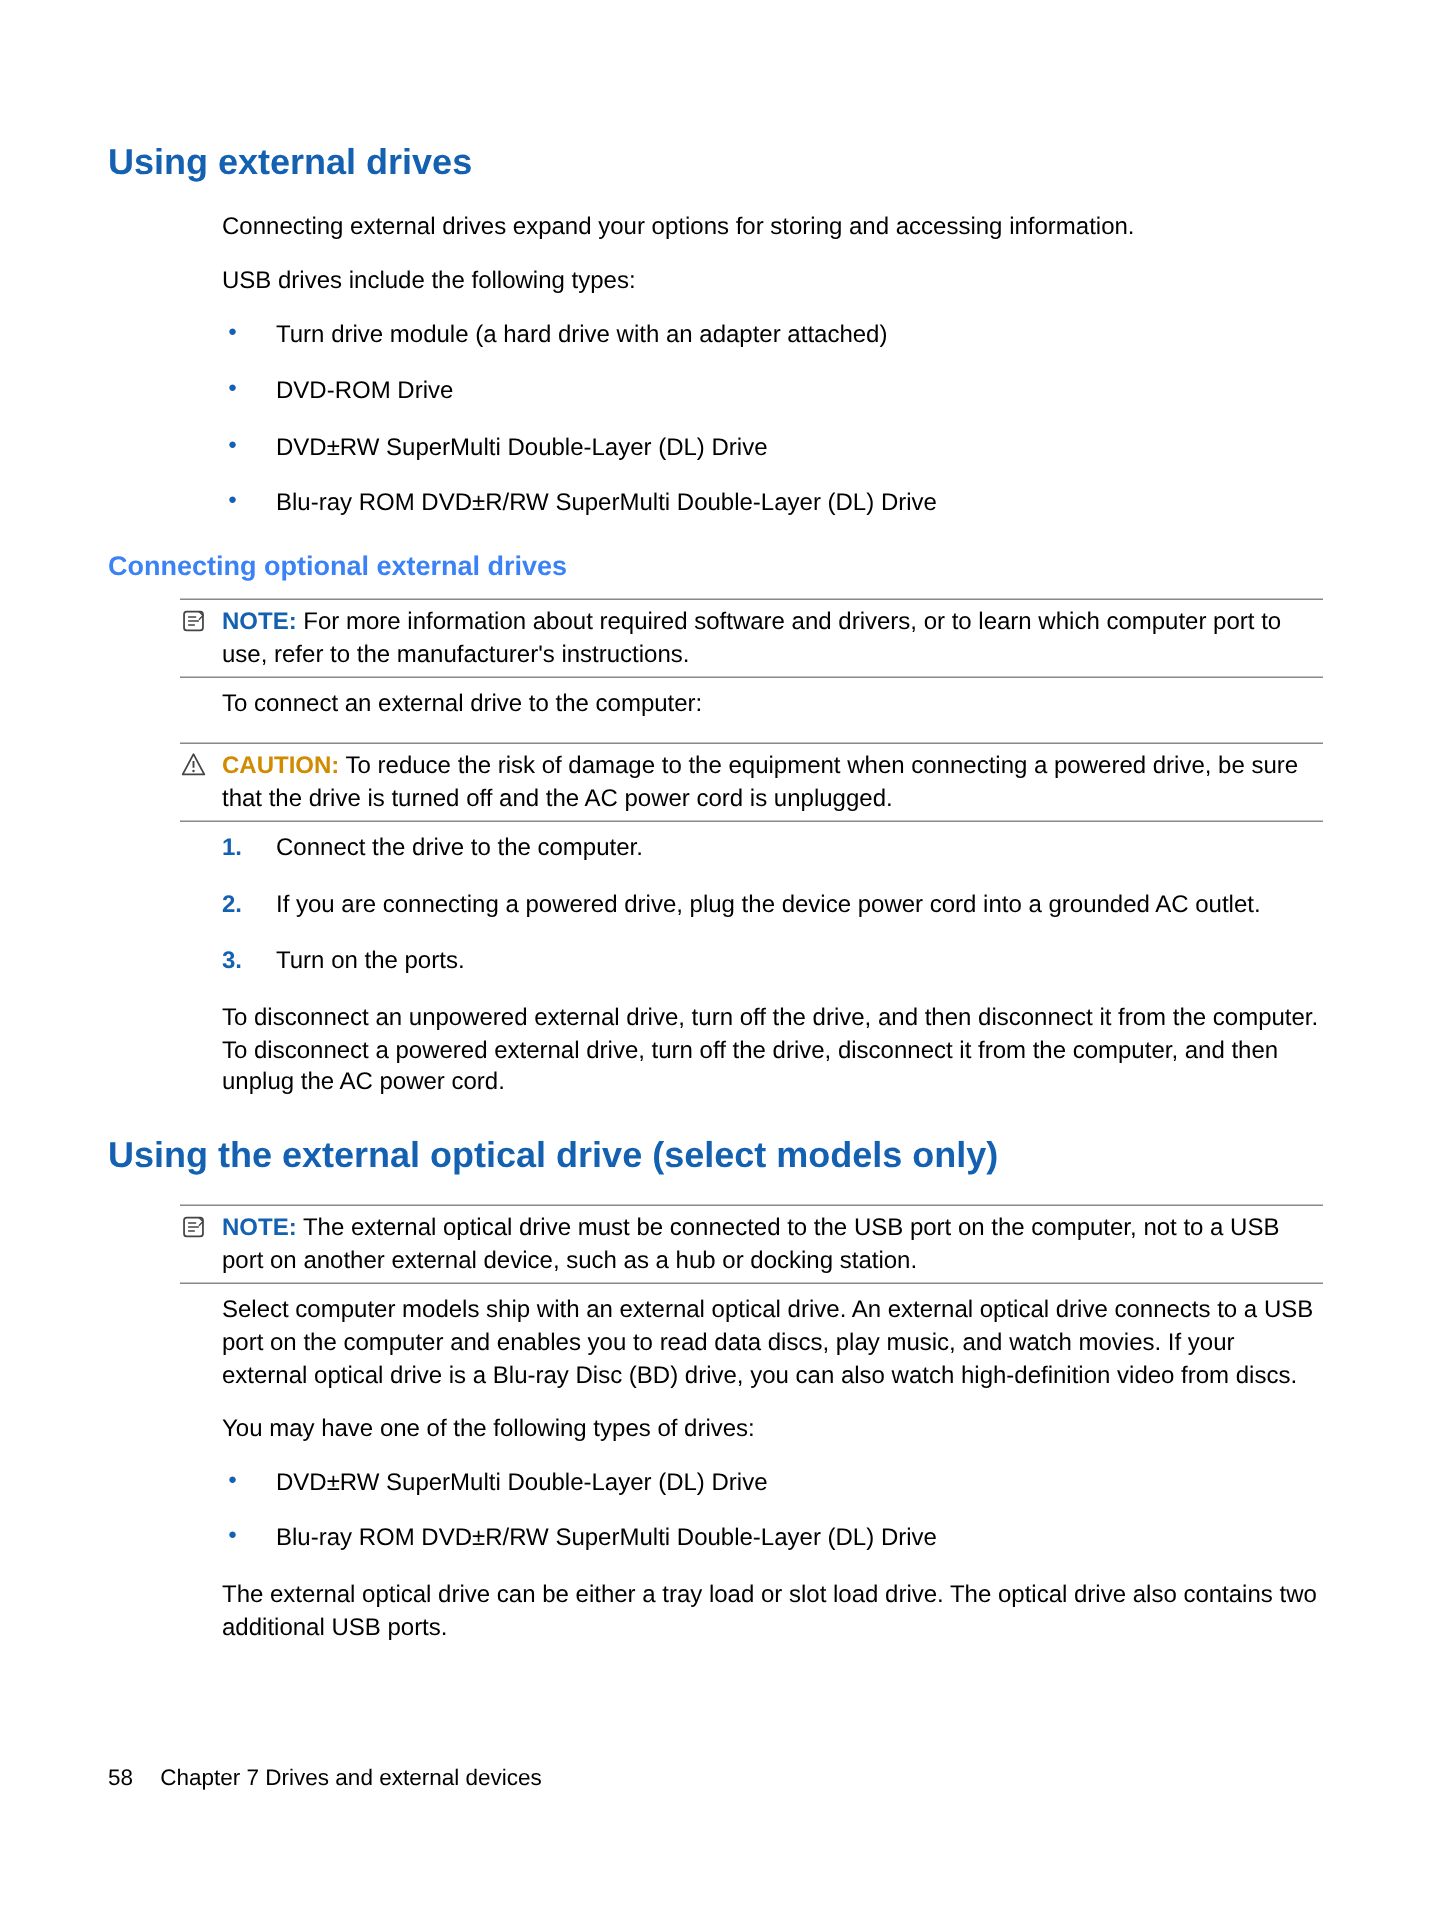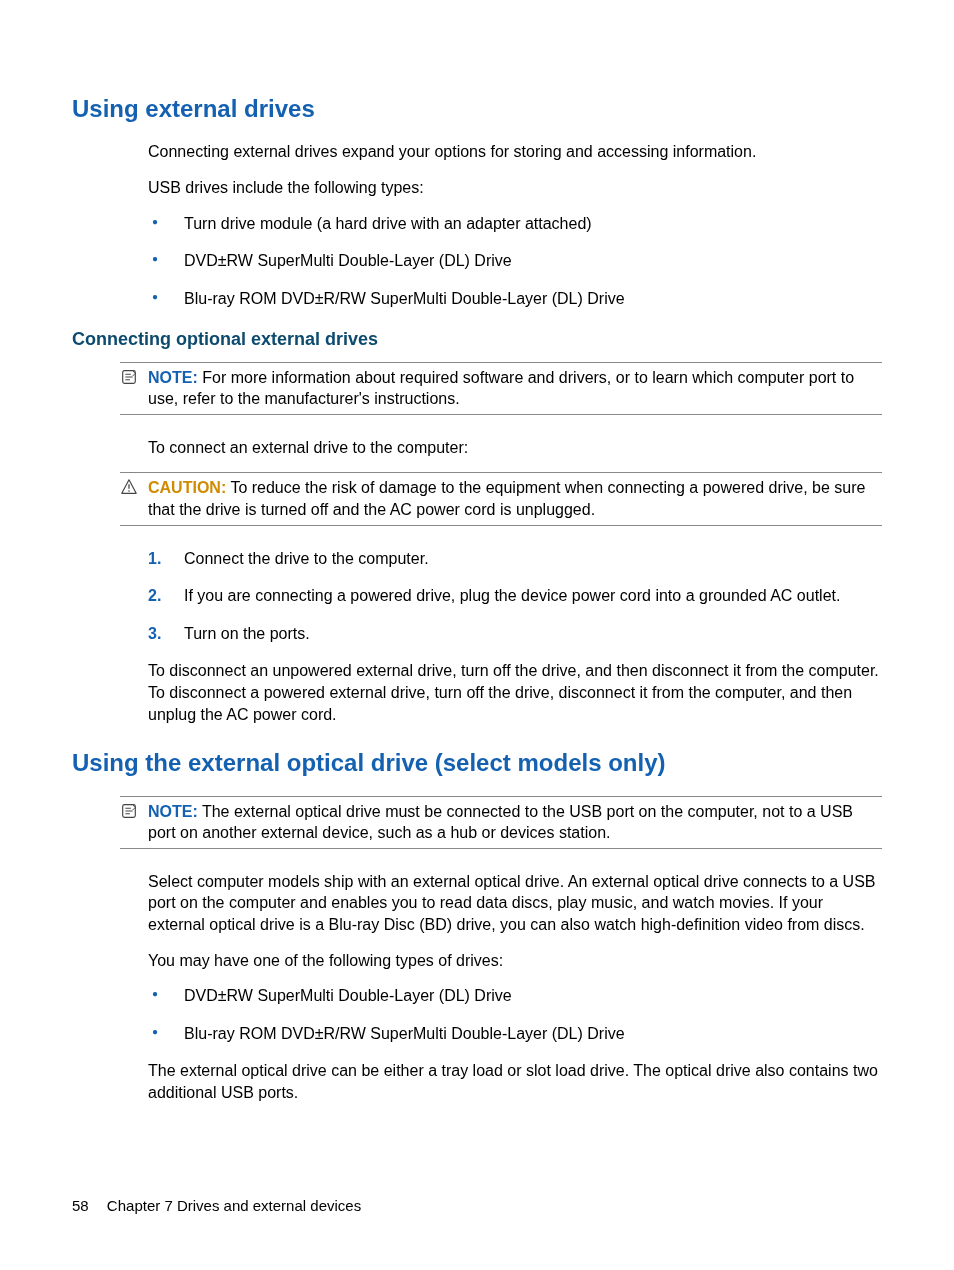--- a/index.html
+++ b/index.html
@@ -14,21 +14,21 @@
     position: relative;
     padding: 93px 72px 0 72px;
   }
   h2.section-heading {
     color: #1461b1;
     font-weight: bold;
     font-size: 24px;
     margin-bottom: 16px;
   }
   h3.subsection-heading {
-    color: #0c4a6e;
+    color: #3b82f6;
     font-weight: bold;
     font-size: 18px;
     margin-top: 18px;
     margin-bottom: 10px;
   }
   .body-text {
     margin-left: 76px;
     margin-bottom: 14px;
   }
   .body-text-indent {
@@ -71,57 +71,58 @@
     left: 0;
     top: 0;
     color: #1461b1;
     font-weight: bold;
   }
   .callout {
     margin-left: 48px;
     border-top: 1px solid #888;
     border-bottom: 1px solid #888;
     padding: 4px 0 4px 0;
-    margin-bottom: 22px;
+    margin-bottom: 7px;
     position: relative;
   }
   .callout-content {
     padding-left: 28px;
     position: relative;
   }
   .callout-icon {
     position: absolute;
     left: 0;
     top: 1px;
     width: 18px;
     height: 18px;
   }
   .callout-label {
     color: #1461b1;
     font-weight: bold;
   }
   .callout-caution .callout-label { color: #d08b00; }
   .footer {
     position: absolute;
-    bottom: 54px;
+    bottom: 74px;
     left: 72px;
     font-size: 15px;
   }
   .footer .page-num { margin-right: 14px; }
 </style>
 </head>
 <body>
 
 <h2 class="section-heading">Using external drives</h2>
 
 <p class="body-text">Connecting external drives expand your options for storing and accessing information.</p>
 <p class="body-text">USB drives include the following types:</p>
 
 <ul class="bullet-list">
   <li>Turn drive module (a hard drive with an adapter attached)</li>
+  <li>DVD-ROM Drive</li>
   <li>DVD±RW SuperMulti Double-Layer (DL) Drive</li>
   <li>Blu-ray ROM DVD±R/RW SuperMulti Double-Layer (DL) Drive</li>
 </ul>
 
 <h3 class="subsection-heading">Connecting optional external drives</h3>
 
 <div class="callout callout-note">
   <div class="callout-content">
     <span class="callout-icon">
       <svg viewBox="0 0 20 20" width="18" height="18">
@@ -164,21 +165,21 @@
 <div class="callout callout-note">
   <div class="callout-content">
     <span class="callout-icon">
       <svg viewBox="0 0 20 20" width="18" height="18">
           <rect x="3" y="3" width="14" height="14" rx="2" fill="none" stroke="#444" stroke-width="1.3"></rect>
           <path d="M6 7h6M6 10h8M6 13h5" stroke="#444" stroke-width="1.2" fill="none"></path>
           <path d="M14 3l3 3-3 3" stroke="#444" stroke-width="1" fill="none"></path>
         </svg>
     </span>
     <span class="callout-label">NOTE:</span>
-    <span>The external optical drive must be connected to the USB port on the computer, not to a USB port on another external device, such as a hub or devices station.</span>
+    <span>The external optical drive must be connected to the USB port on the computer, not to a USB port on another external device, such as a hub or docking station.</span>
   </div>
 </div>
 
 <p class="body-text-indent">Select computer models ship with an external optical drive. An external optical drive connects to a USB port on the computer and enables you to read data discs, play music, and watch movies. If your external optical drive is a Blu-ray Disc (BD) drive, you can also watch high-definition video from discs.</p>
 <p class="body-text-indent">You may have one of the following types of drives:</p>
 
 <ul class="bullet-list">
   <li>DVD±RW SuperMulti Double-Layer (DL) Drive</li>
   <li>Blu-ray ROM DVD±R/RW SuperMulti Double-Layer (DL) Drive</li>
 </ul>

